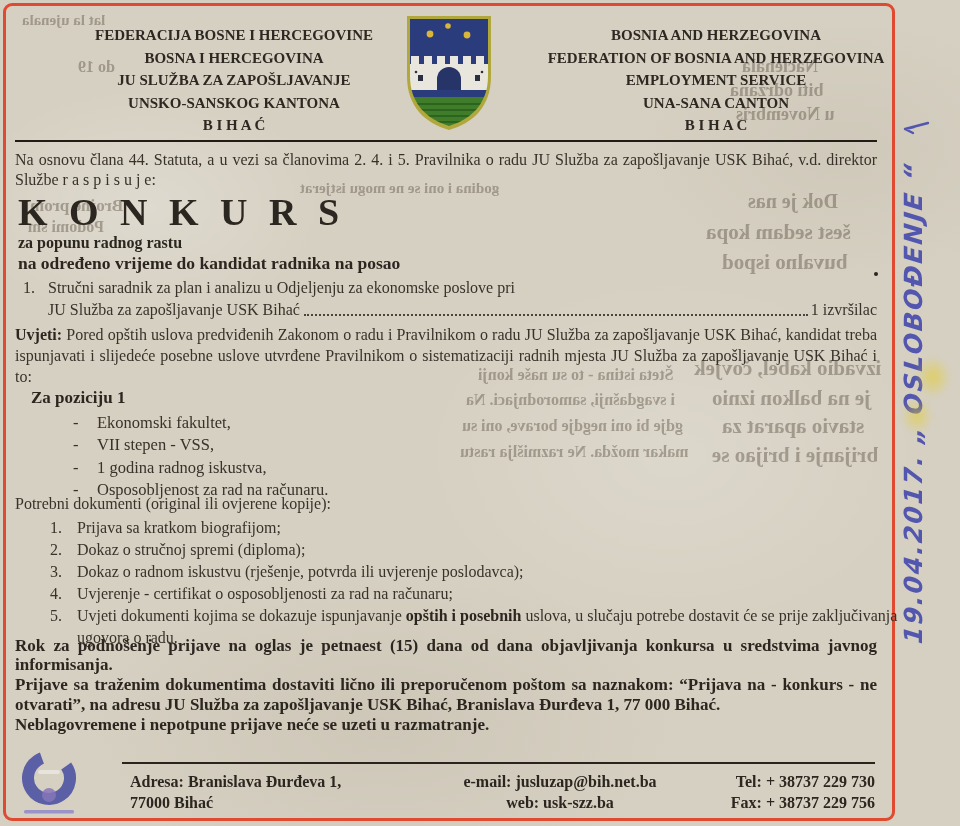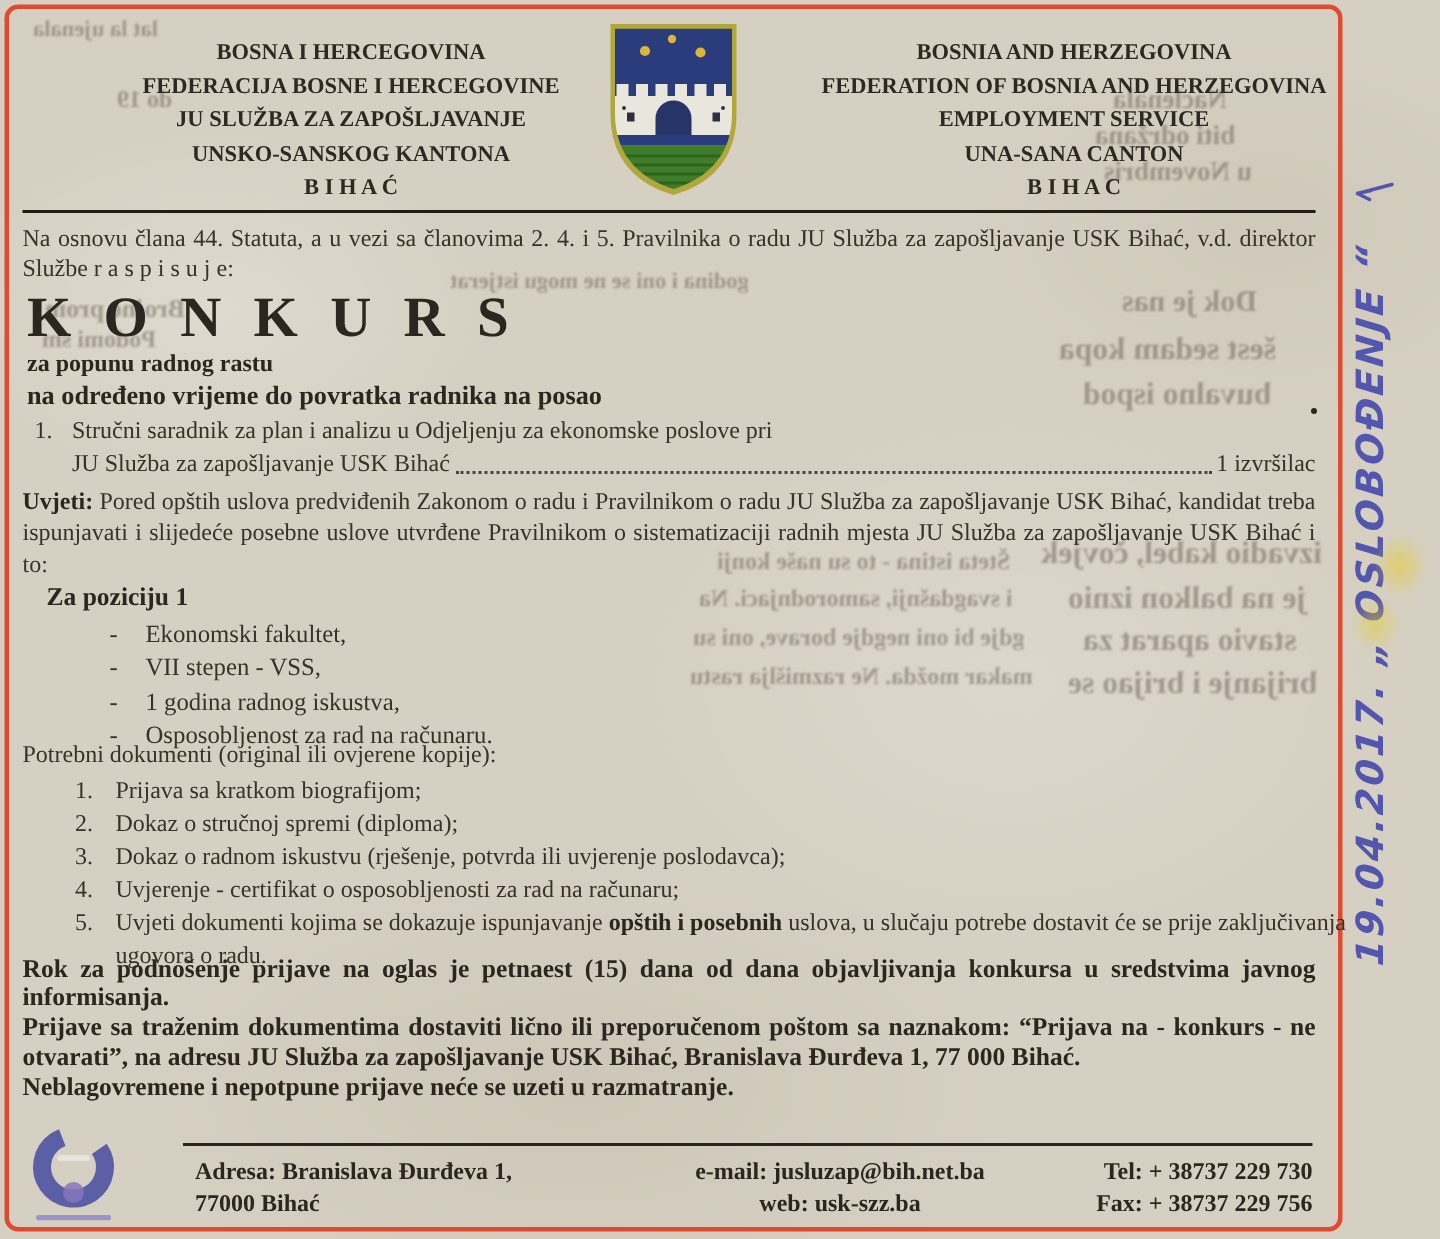--- a/index.html
+++ b/index.html
@@ -96,22 +96,22 @@
   <div class="ghost" style="left:736px;top:104px;font-size:18px">u Novembris</div>
   <div class="ghost" style="left:22px;top:12px;font-size:15px">lat la ujenala</div>
   <div class="ghost" style="left:78px;top:58px;font-size:16px">do 19</div>
   <div class="ghost" style="left:30px;top:196px;font-size:17px">Brojne prom</div>
   <div class="ghost" style="left:28px;top:218px;font-size:16px">Podomi sm</div>
   <div class="ghost" style="left:300px;top:180px;font-size:15px">godina i oni se ne mogu istjerat</div>
 
   <div class="frame"></div>
 
   <div class="hdr-col hdr-left">
+    <div>FEDERACIJA BOSNE I HERCEGOVINE</div>
     <div>BOSNA I HERCEGOVINA</div>
-    <div>FEDERACIJA BOSNE I HERCEGOVINE</div>
     <div>JU SLUŽBA ZA ZAPOŠLJAVANJE</div>
     <div>UNSKO-SANSKOG KANTONA</div>
     <div>B I H A Ć</div>
   </div>
 
   <div class="emblem">
     <svg width="92" height="122" viewBox="0 0 92 122">
       <defs>
         <clipPath id="shieldClip">
           <path d="M7 7 H85 V64 C85 92 68 107 46 114 C24 107 7 92 7 64 Z"></path>
@@ -153,21 +153,21 @@
     <div>B I H A C</div>
   </div>
 
   <div class="divider"></div>
 
   <div class="intro">Na osnovu člana 44. Statuta, a u vezi sa članovima 2. 4. i 5. Pravilnika o radu JU Služba za zapošljavanje USK Bihać, v.d. direktor Službe r a s p i s u j e:</div>
 
   <div class="title-block">
     <div class="title-main">K O N K U R S</div>
     <div class="title-sub1">za popunu radnog rastu</div>
-    <div class="title-sub2">na određeno vrijeme do povratka radnika na posao</div>
+    <div class="title-sub2">na određeno vrijeme do kandidat radnika na posao</div>
   </div>
 
   <div class="position">
     <div class="pos-row1">
       <span class="pos-num">1.</span>
       <span>Stručni saradnik za plan i analizu u Odjeljenju za ekonomske poslove pri</span>
     </div>
     <div class="pos-row2">
       <span>JU Služba za zapošljavanje USK Bihać</span>
       <span class="leader"></span>

